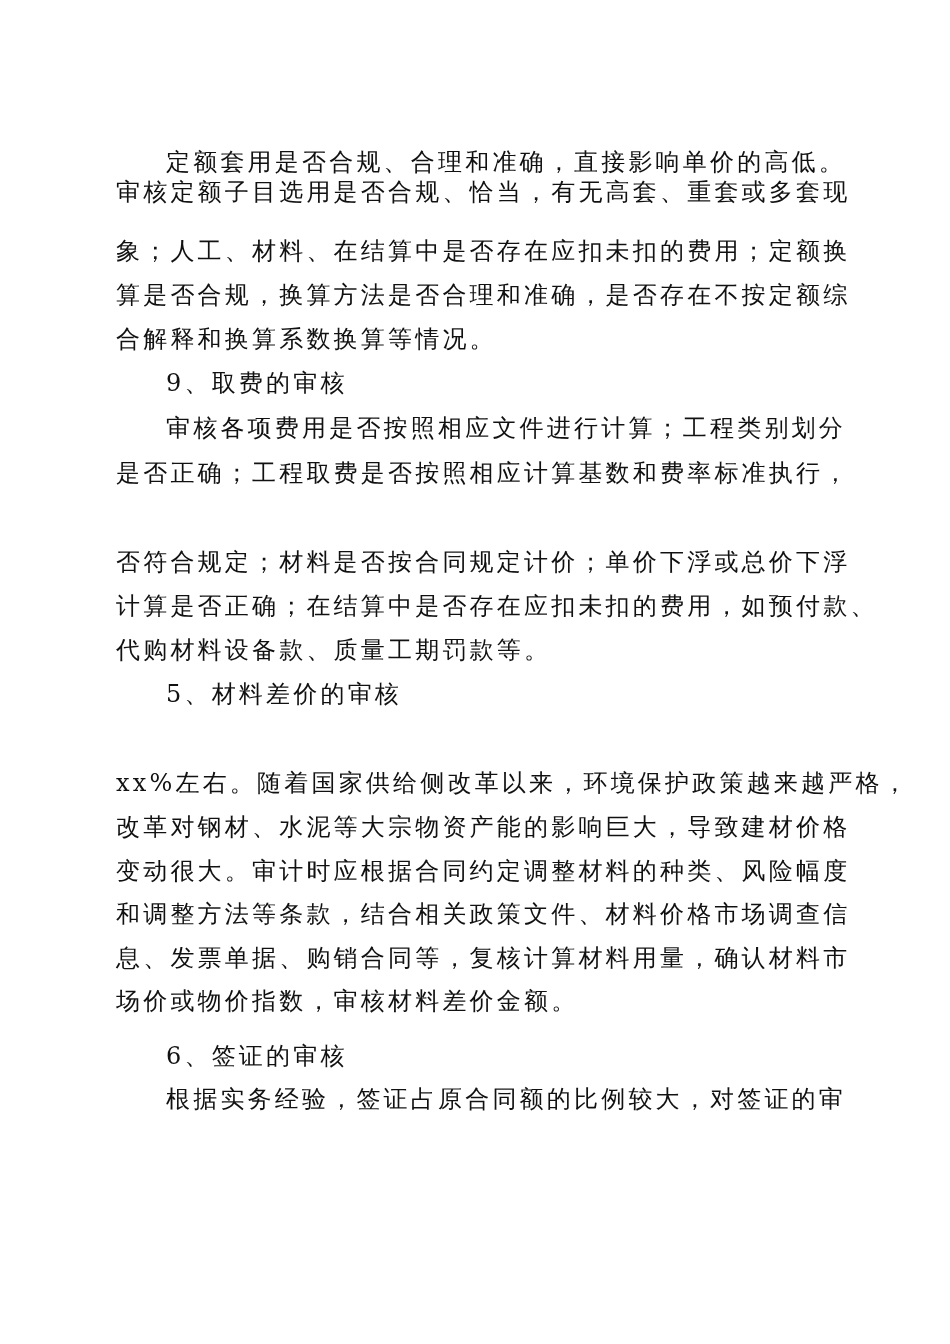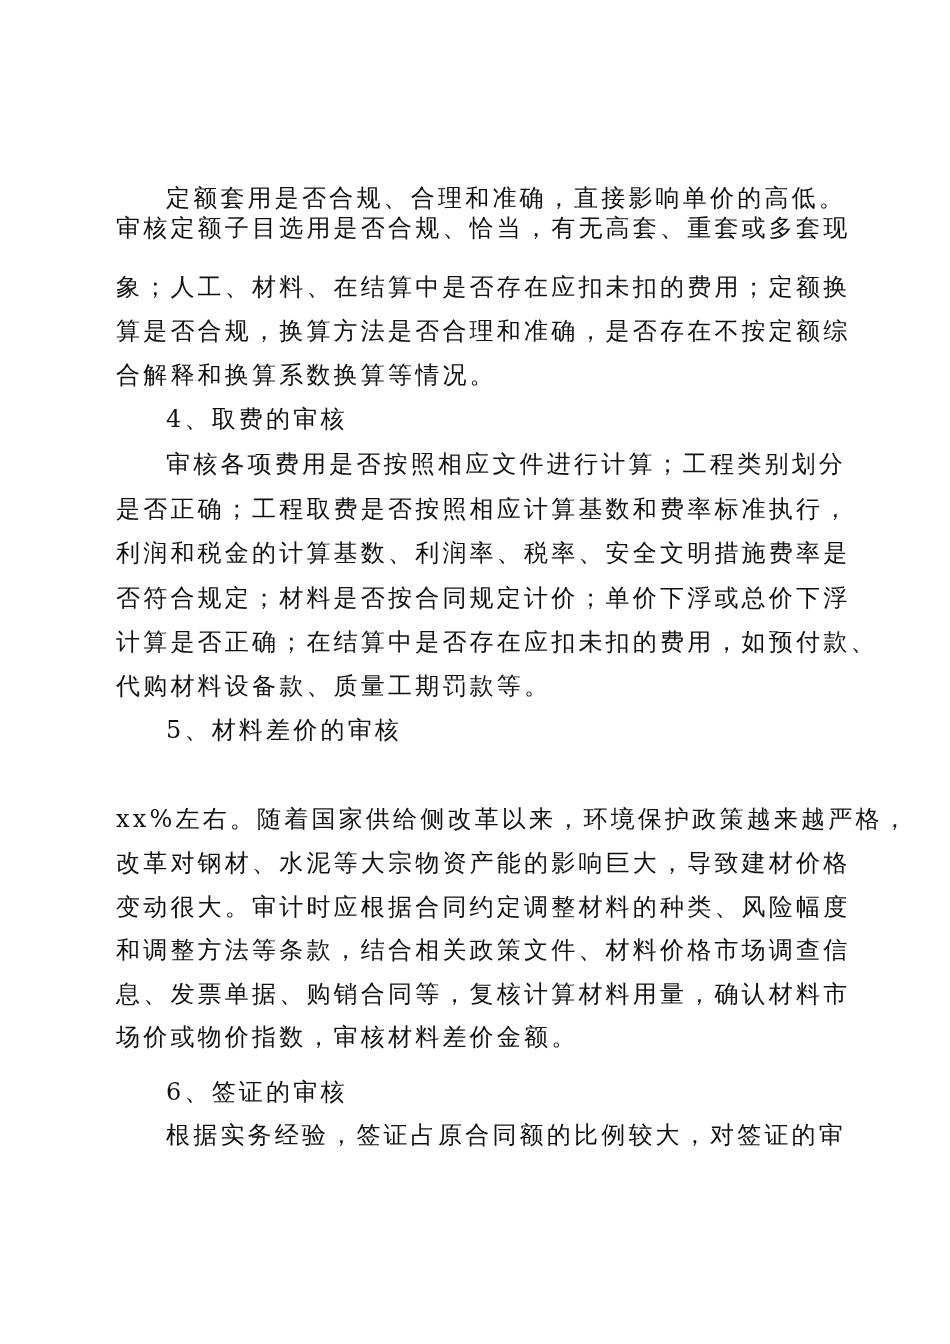--- a/index.html
+++ b/index.html
@@ -1,35 +1,34 @@
 <!DOCTYPE html>
 <html><head>
 <meta charset="utf-8">
 <style>
   html, body { margin:0; padding:0; background:#ffffff; }
   body { width:950px; height:1344px; position:relative; overflow:hidden;
          font-family:"DejaVu Serif","Liberation Serif",serif; color:#111; }
   .page { position:absolute; left:0; top:0; width:950px; height:1344px; }
   .line { position:absolute; left:116px; font-size:24px; line-height:30px;
-          white-space:nowrap; letter-spacing:3.2px;margin-top:36px; }
+          white-space:nowrap; letter-spacing:3.2px; }
   .indent { left:166px; }
 </style>
 </head>
 <body>
 
 <div class="page">
   <div class="line indent" style="top:147px">定额套用是否合规、合理和准确，直接影响单价的高低。</div>
   <div class="line" style="top:177px">审核定额子目选用是否合规、恰当，有无高套、重套或多套现</div>
   <div class="line" style="top:236px">象；人工、材料、在结算中是否存在应扣未扣的费用；定额换</div>
   <div class="line" style="top:280px">算是否合规，换算方法是否合理和准确，是否存在不按定额综</div>
   <div class="line" style="top:324px">合解释和换算系数换算等情况。</div>
-  <div class="line indent" style="top:368px">4、取费的审核</div>
+  <div class="line indent" style="top:368px">9、取费的审核</div>
   <div class="line indent" style="top:413px">审核各项费用是否按照相应文件进行计算；工程类别划分</div>
   <div class="line" style="top:458px">是否正确；工程取费是否按照相应计算基数和费率标准执行，</div>
-  <div class="line" style="top:502px">利润和税金的计算基数、利润率、税率、安全文明措施费率是</div>
   <div class="line" style="top:547px">否符合规定；材料是否按合同规定计价；单价下浮或总价下浮</div>
   <div class="line" style="top:591px">计算是否正确；在结算中是否存在应扣未扣的费用，如预付款、</div>
   <div class="line" style="top:635px">代购材料设备款、质量工期罚款等。</div>
   <div class="line indent" style="top:679px">5、材料差价的审核</div>
   <div class="line" style="top:768px">xx%左右。随着国家供给侧改革以来，环境保护政策越来越严格，</div>
   <div class="line" style="top:812px">改革对钢材、水泥等大宗物资产能的影响巨大，导致建材价格</div>
   <div class="line" style="top:856px">变动很大。审计时应根据合同约定调整材料的种类、风险幅度</div>
   <div class="line" style="top:899px">和调整方法等条款，结合相关政策文件、材料价格市场调查信</div>
   <div class="line" style="top:943px">息、发票单据、购销合同等，复核计算材料用量，确认材料市</div>
   <div class="line" style="top:986px">场价或物价指数，审核材料差价金额。</div>

